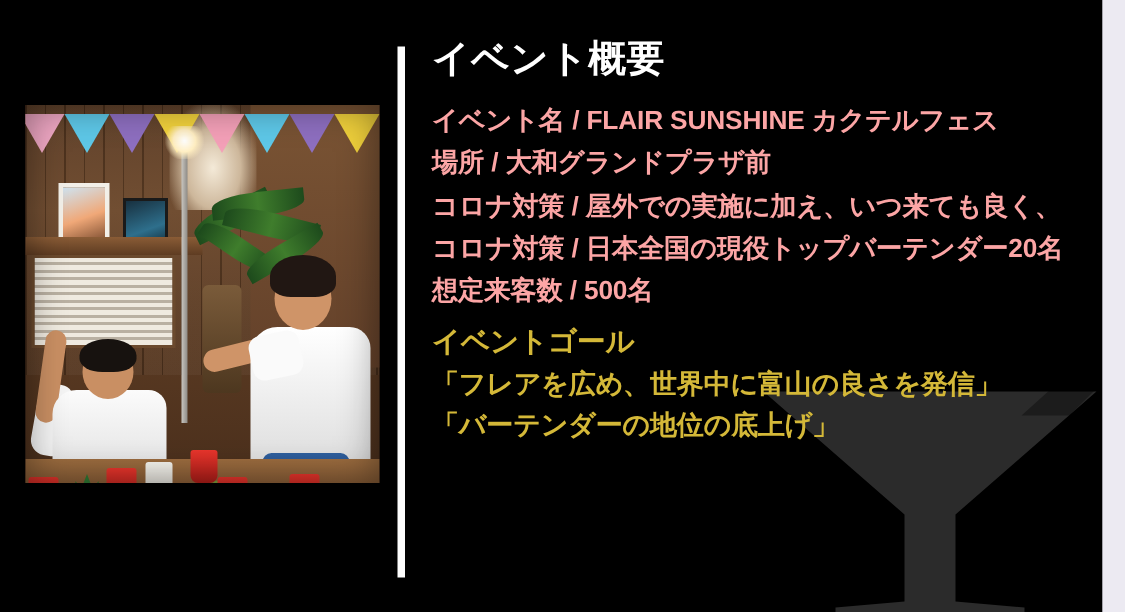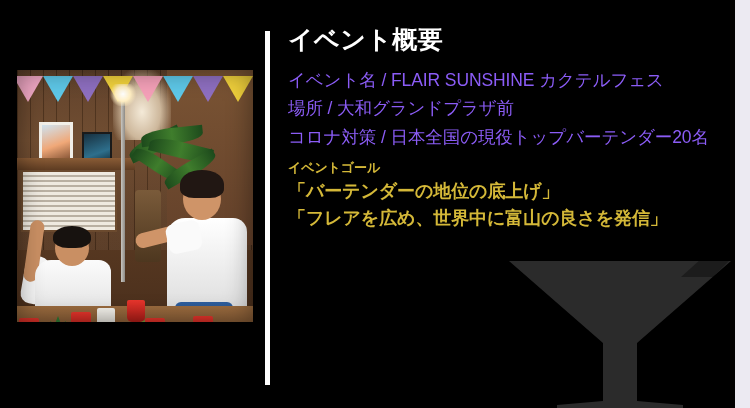--- a/index.html
+++ b/index.html
@@ -261,38 +261,38 @@
   #event-title {
     font-size: 25px;
     font-weight: bold;
     color: #ffffff;
     letter-spacing: 0.5px;
     line-height: 1.2;
     margin: 0 0 12px 0;
   }
   .info-line {
     font-size: 17.5px;
-    font-weight: normal;
-    color: #8b5cf6;
+    font-weight: bold;
+    color: #fca5a5;
     line-height: 1.62;
     white-space: nowrap;
     letter-spacing: -0.1px;
   }
   .info-line.indent-note { padding-left: 52px; }
   .info-line.indent-cont { padding-left: 88px; }
 
   #goal-block { margin-top: 7px; }
   .goal-line {
     font-weight: bold;
     color: #d4b838;
     line-height: 1.5;
     white-space: nowrap;
     letter-spacing: -0.1px;
   }
-  .goal-label { font-size: 13px; }
+  .goal-label { font-size: 19px; }
   .goal-quote { font-size: 18px; }
 </style>
 </head>
 <body>
 
 <div id="slide">
 
   <div id="watermark">
     <svg viewBox="0 0 230 153" xmlns="http://www.w3.org/2000/svg" aria-hidden="true">
       <g fill="#2b2b2b">
@@ -384,29 +384,39 @@
     </div>
 
 
 
     <div class="info-line">
       <span>場所</span>
       <span>/</span>
       <span>大和グランドプラザ前</span>
     </div>
 
+    <div class="info-line">
+      <span>コロナ対策</span>
+      <span>/</span>
+      <span>屋外での実施に加え、いつ来ても良く、</span>
+    </div>
 
 
     <div class="info-line">
       <span>コロナ対策</span>
       <span>/</span>
       <span>日本全国の現役トップバーテンダー20名</span>
     </div>
 
+    <div class="info-line">
+      <span>想定来客数</span>
+      <span>/</span>
+      <span>500名</span>
+    </div>
 
     <div id="goal-block">
       <div class="goal-line goal-label">イベントゴール</div>
+      <div class="goal-line goal-quote">「フレアを広め、世界中に富山の良さを発信」</div>
       <div class="goal-line goal-quote">「バーテンダーの地位の底上げ」</div>
-      <div class="goal-line goal-quote">「フレアを広め、世界中に富山の良さを発信」</div>
     </div>
 
   </div>
 </div>
 
 </body></html>

